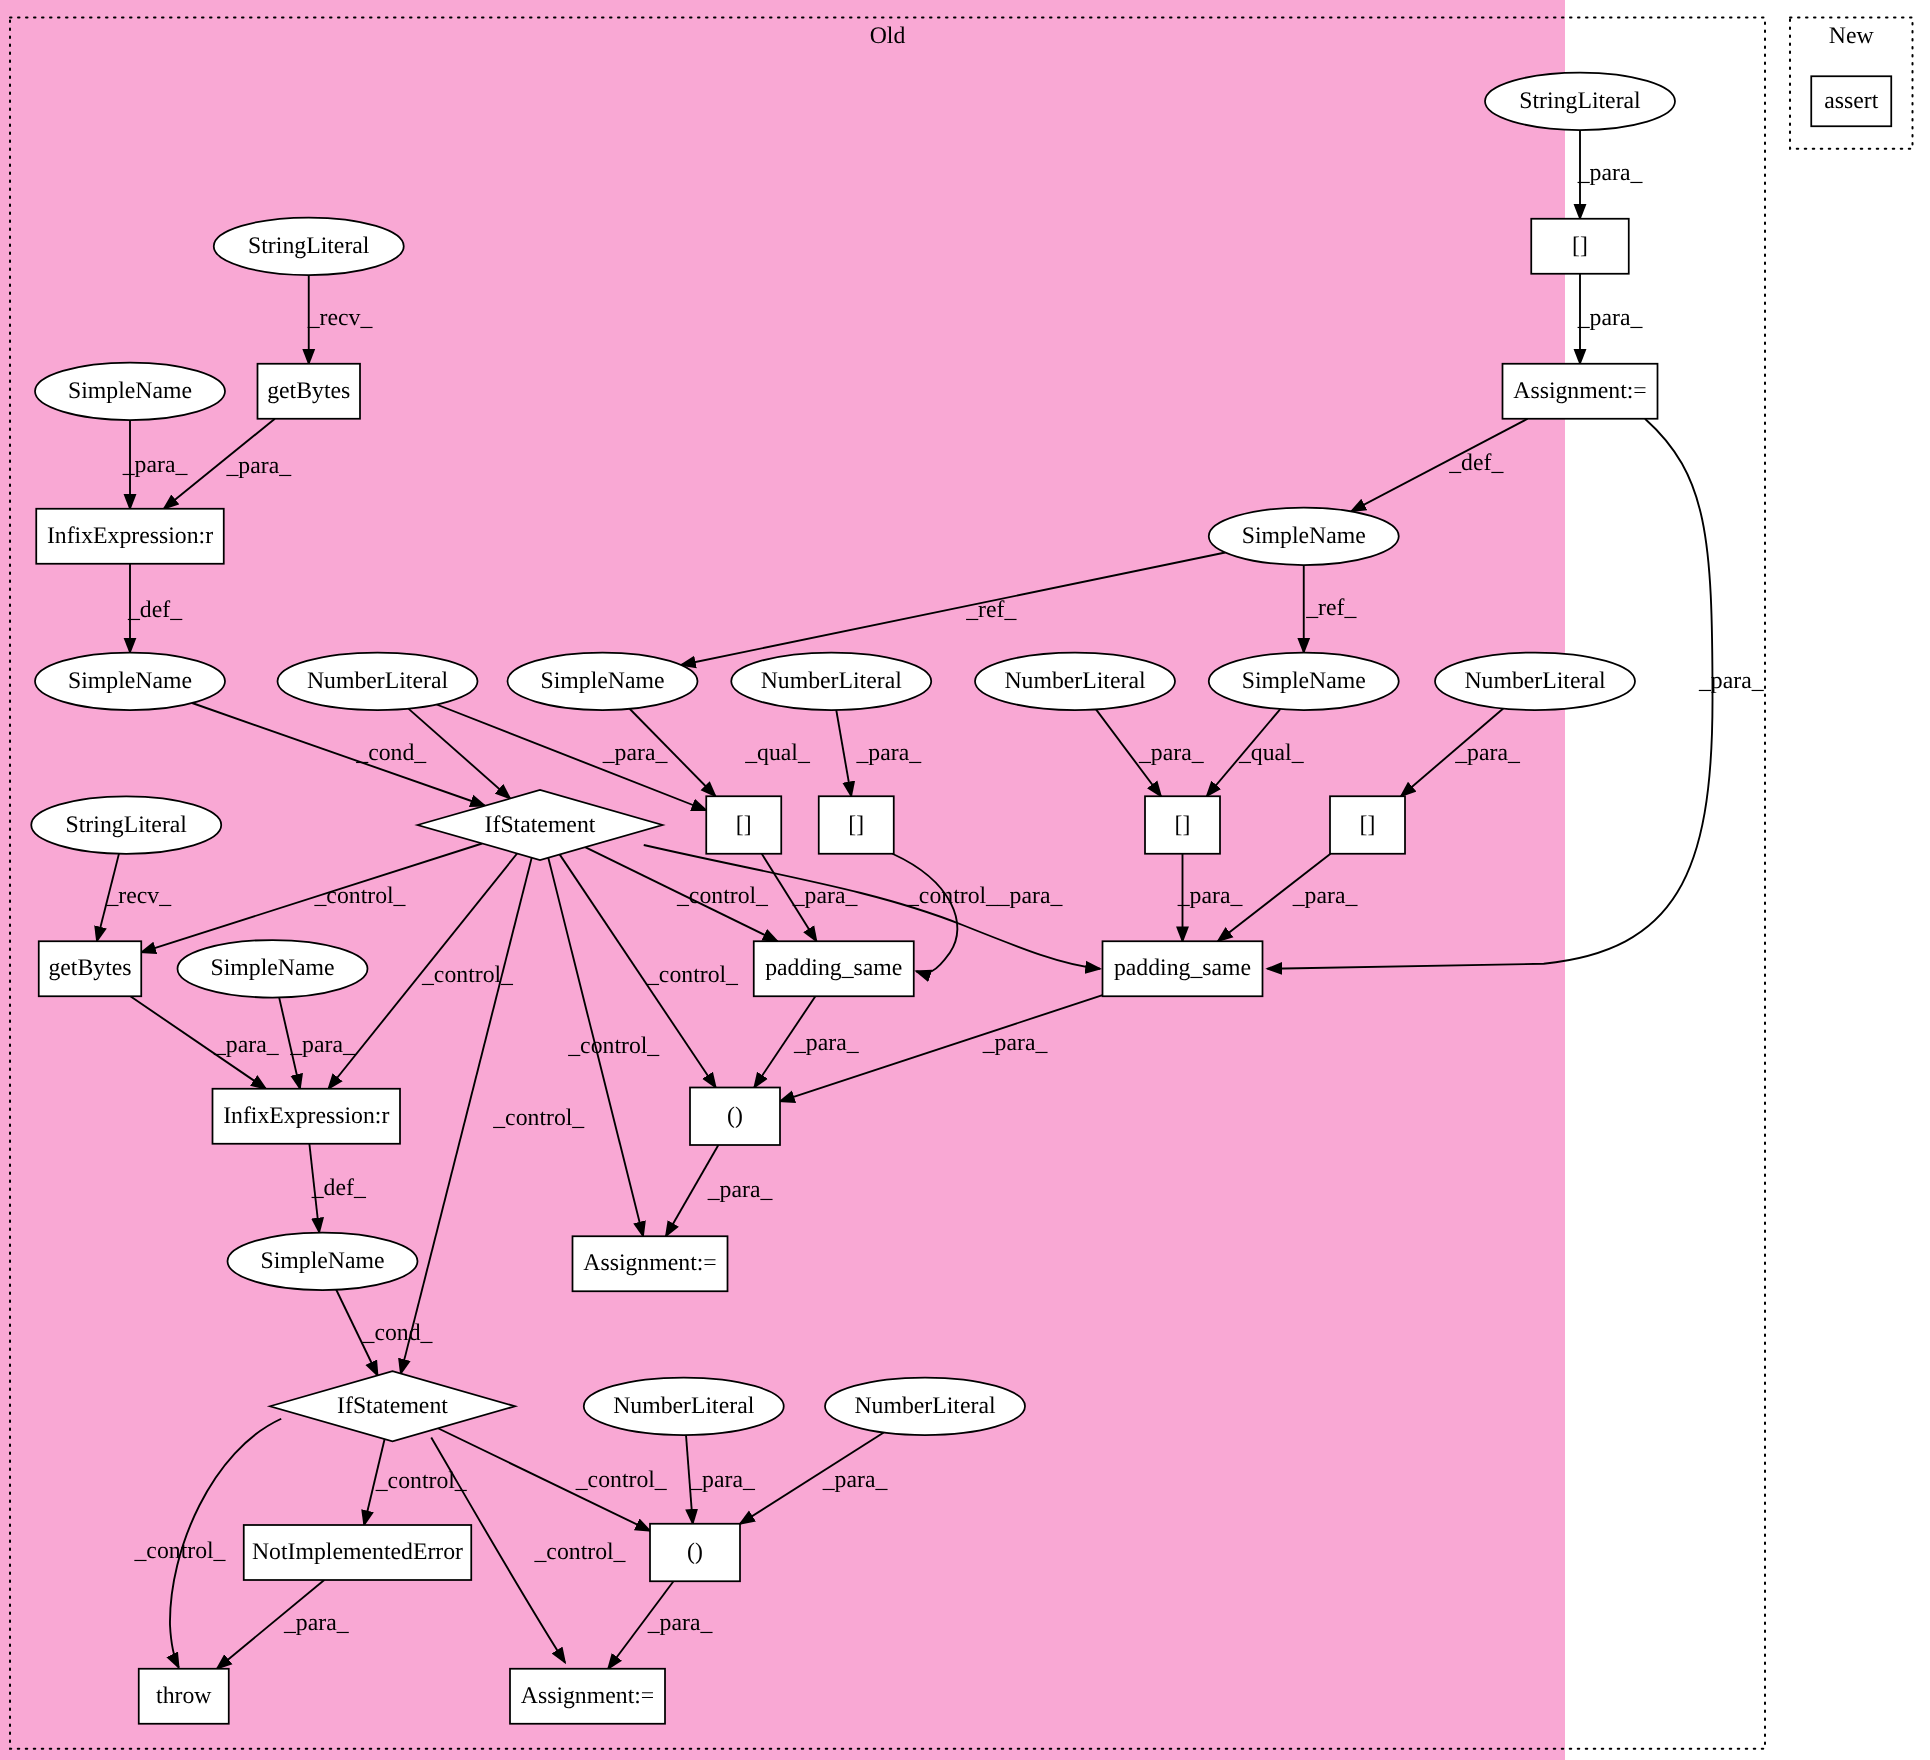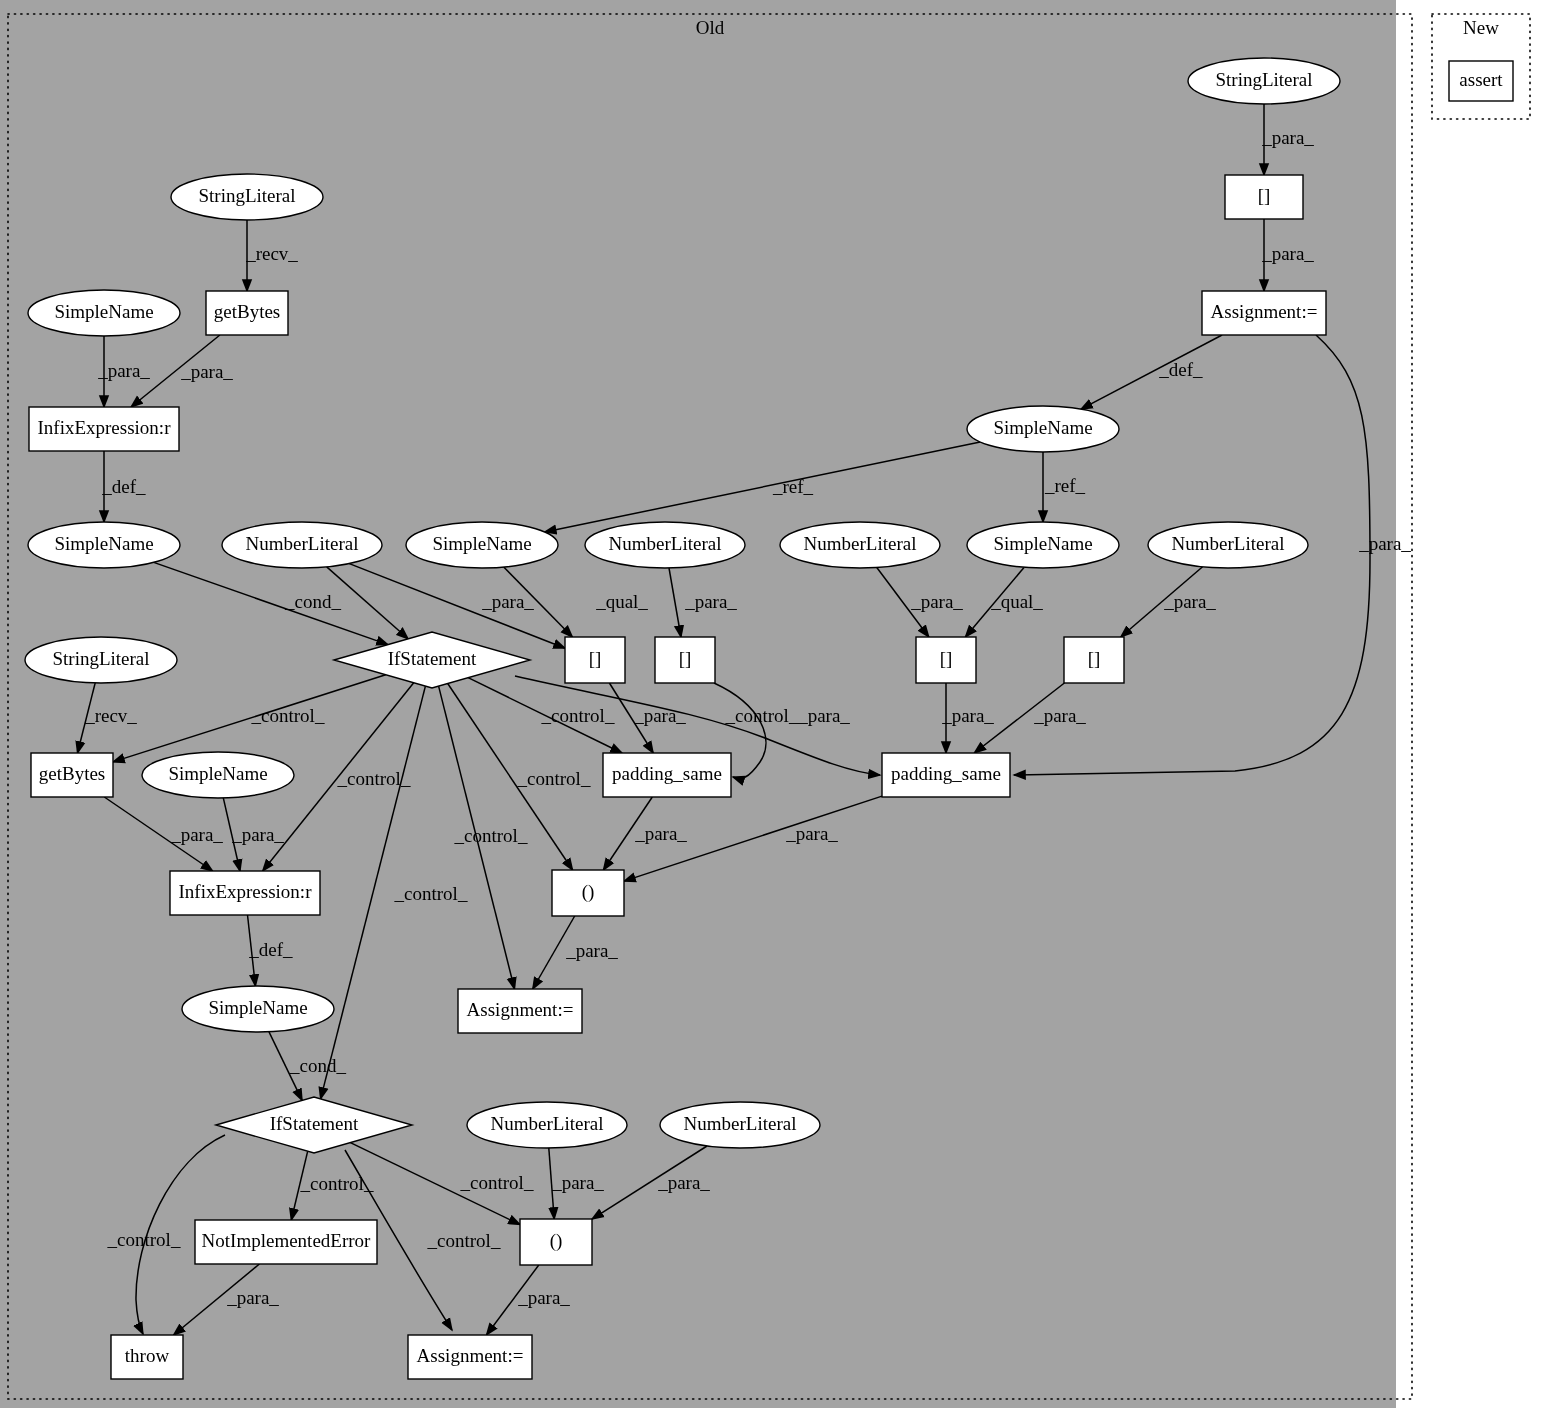--- a/index.html
+++ b/index.html
@@ -2,23 +2,23 @@
 <html><head>
 <meta charset="utf-8">
 <style>
   html, body {
     margin: 0;
     padding: 0;
     background: #ffffff;
   }
   #canvas-wrap {
     position: relative;
-    width: 1396px;
+    width: 1252px;
     height: 1408px;
-    background: #a3a3a3;
+    background: #f9a8d4;
     font-family: "Liberation Serif", "DejaVu Serif", serif;
     text-decoration: underline;
   }
   svg#graph {
     display: block;
     width: 1544px;
     height: 1408px;
   }
   .node-shape {
     fill: #ffffff;

